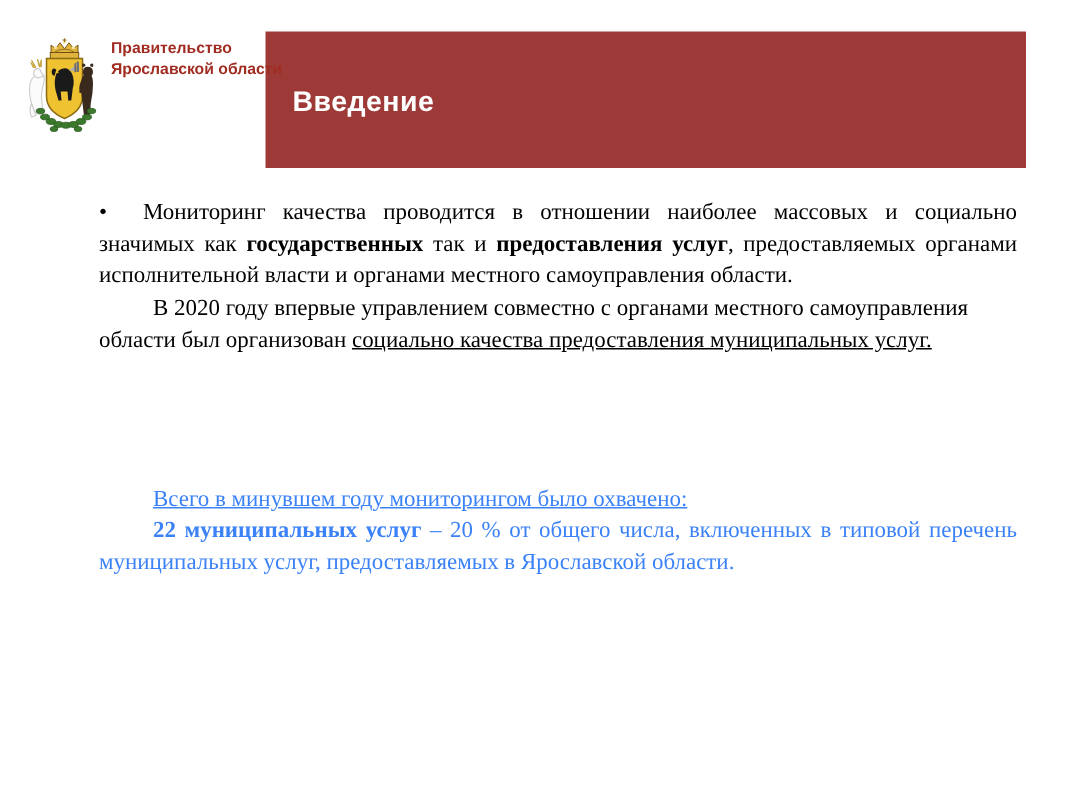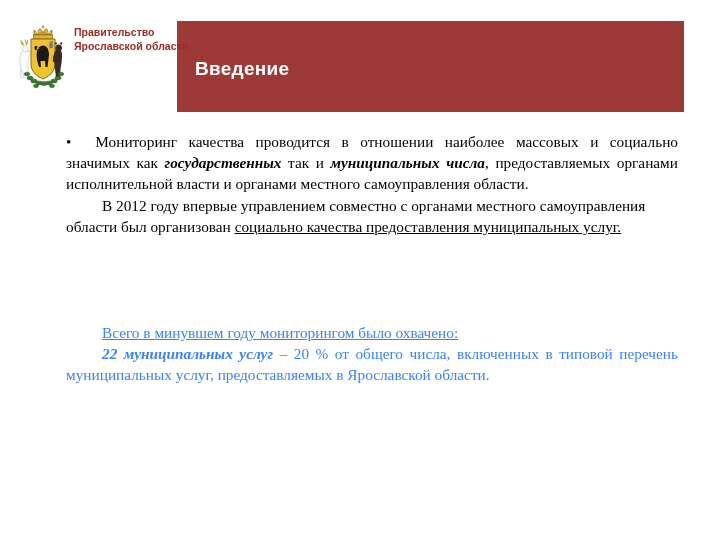--- a/index.html
+++ b/index.html
@@ -92,21 +92,21 @@
     color: #3b82f6;
   }
   .para {
     margin: 0;
     text-align: justify;
     text-justify: inter-word;
   }
   .para.nojust { text-align: left; }
   .indent { display: inline-block; width: 36px; }
   .bullet-gap { display: inline-block; width: 24px; }
-  b, .b { font-weight: bold; font-style: italic; }
+  b, .b { font-weight: bold; }
   .u { text-decoration: underline; }
 </style>
 </head>
 <body>
 
 <div id="slide">
 
   <div id="title-banner"></div>
   <div id="title-text">Введение</div>
 
@@ -169,23 +169,23 @@
       </svg>
     </div>
 
     <div id="org-name">
       <span class="ln">Правительство</span>
       <span class="ln">Ярославской области</span>
     </div>
   </div>
 
   <div id="block-one" class="body-block">
-    <p class="para"><span>•</span><span class="bullet-gap"></span><span>Мониторинг качества проводится в отношении наиболее массовых и социально значимых как </span><b>государственных</b><span> так и </span><b>муниципальных числа</b><span>, предоставляемых органами исполнительной власти и органами местного самоуправления области.</span></p>
+    <p class="para"><span>•</span><span class="bullet-gap"></span><span>Мониторинг качества проводится в отношении наиболее массовых и социально значимых как </span><b>государственных</b><span> так и </span><b>предоставления услуг</b><span>, предоставляемых органами исполнительной власти и органами местного самоуправления области.</span></p>
 
-    <p class="para nojust"><span class="indent"></span><span>В 2012 году впервые управлением совместно с органами местного самоуправления области был организован </span><span class="u">социально качества предоставления муниципальных услуг.</span></p>
+    <p class="para nojust"><span class="indent"></span><span>В 2020 году впервые управлением совместно с органами местного самоуправления области был организован </span><span class="u">социально качества предоставления муниципальных услуг.</span></p>
   </div>
 
   <div id="block-two" class="body-block">
     <p class="para nojust"><span class="indent"></span><span class="u">Всего в минувшем году мониторингом было охвачено:</span></p>
 
 
     <p class="para"><span class="indent"></span><b>22 муниципальных услуг</b><span> – 20 % от общего числа, включенных в типовой перечень муниципальных услуг, предоставляемых в Ярославской области.</span></p>
   </div>
 
 </div>

